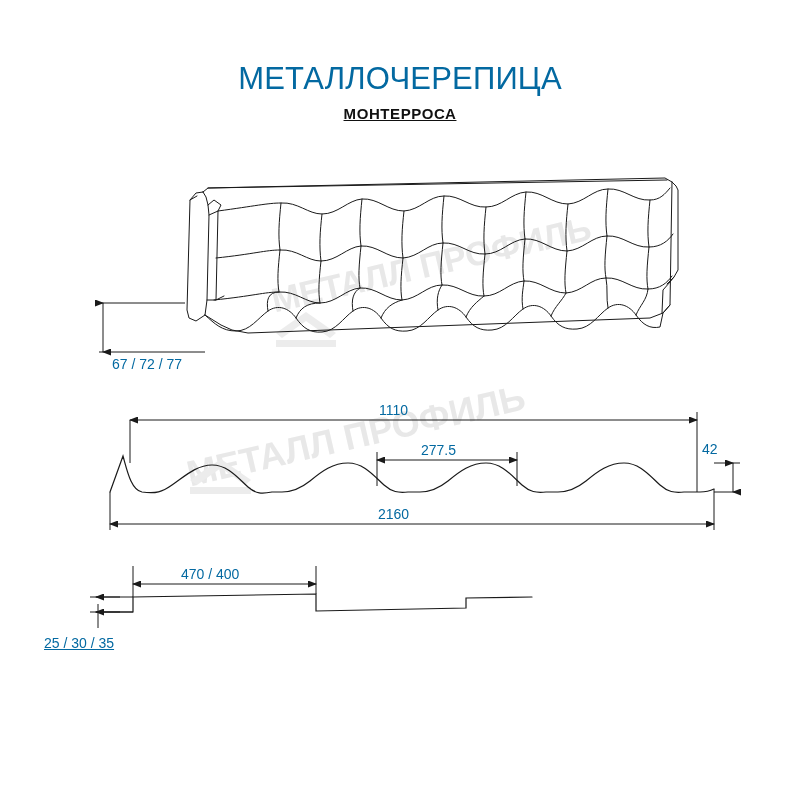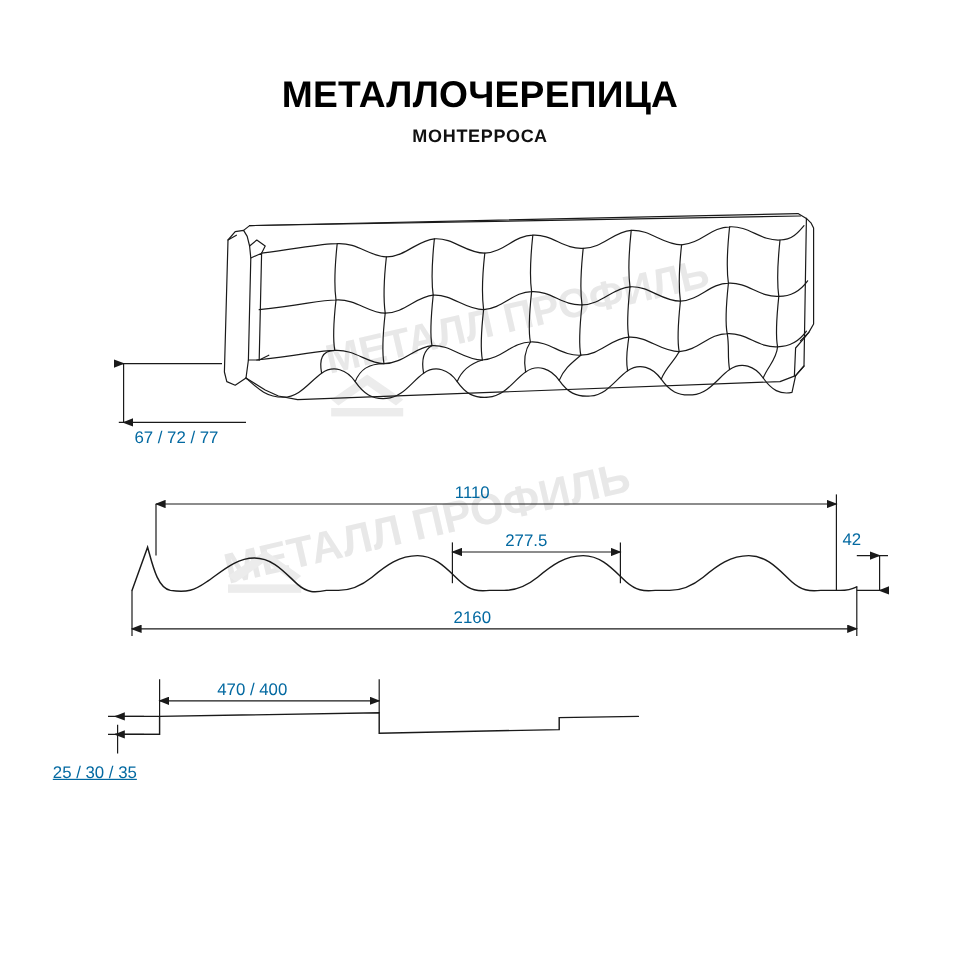--- a/index.html
+++ b/index.html
@@ -23,31 +23,32 @@
   }
   .title-block {
     position: absolute;
     left: 0;
     top: 62px;
     width: 800px;
     text-align: center;
   }
   .title-main {
     font-size: 31px;
-    font-weight: bold;
+    font-weight: normal;
     letter-spacing: 0.2px;
-    color: #000000;
+    color: #0369a1;
     line-height: 1.1;
   }
   .title-sub {
     margin-top: 9px;
     font-size: 15px;
     font-weight: bold;
     letter-spacing: 0.6px;
     color: #111111;
+    text-decoration: underline;
   }
   svg.drawing {
     position: absolute;
     left: 0;
     top: 0;
     width: 800px;
     height: 800px;
   }
   .wm {
     position: absolute;

